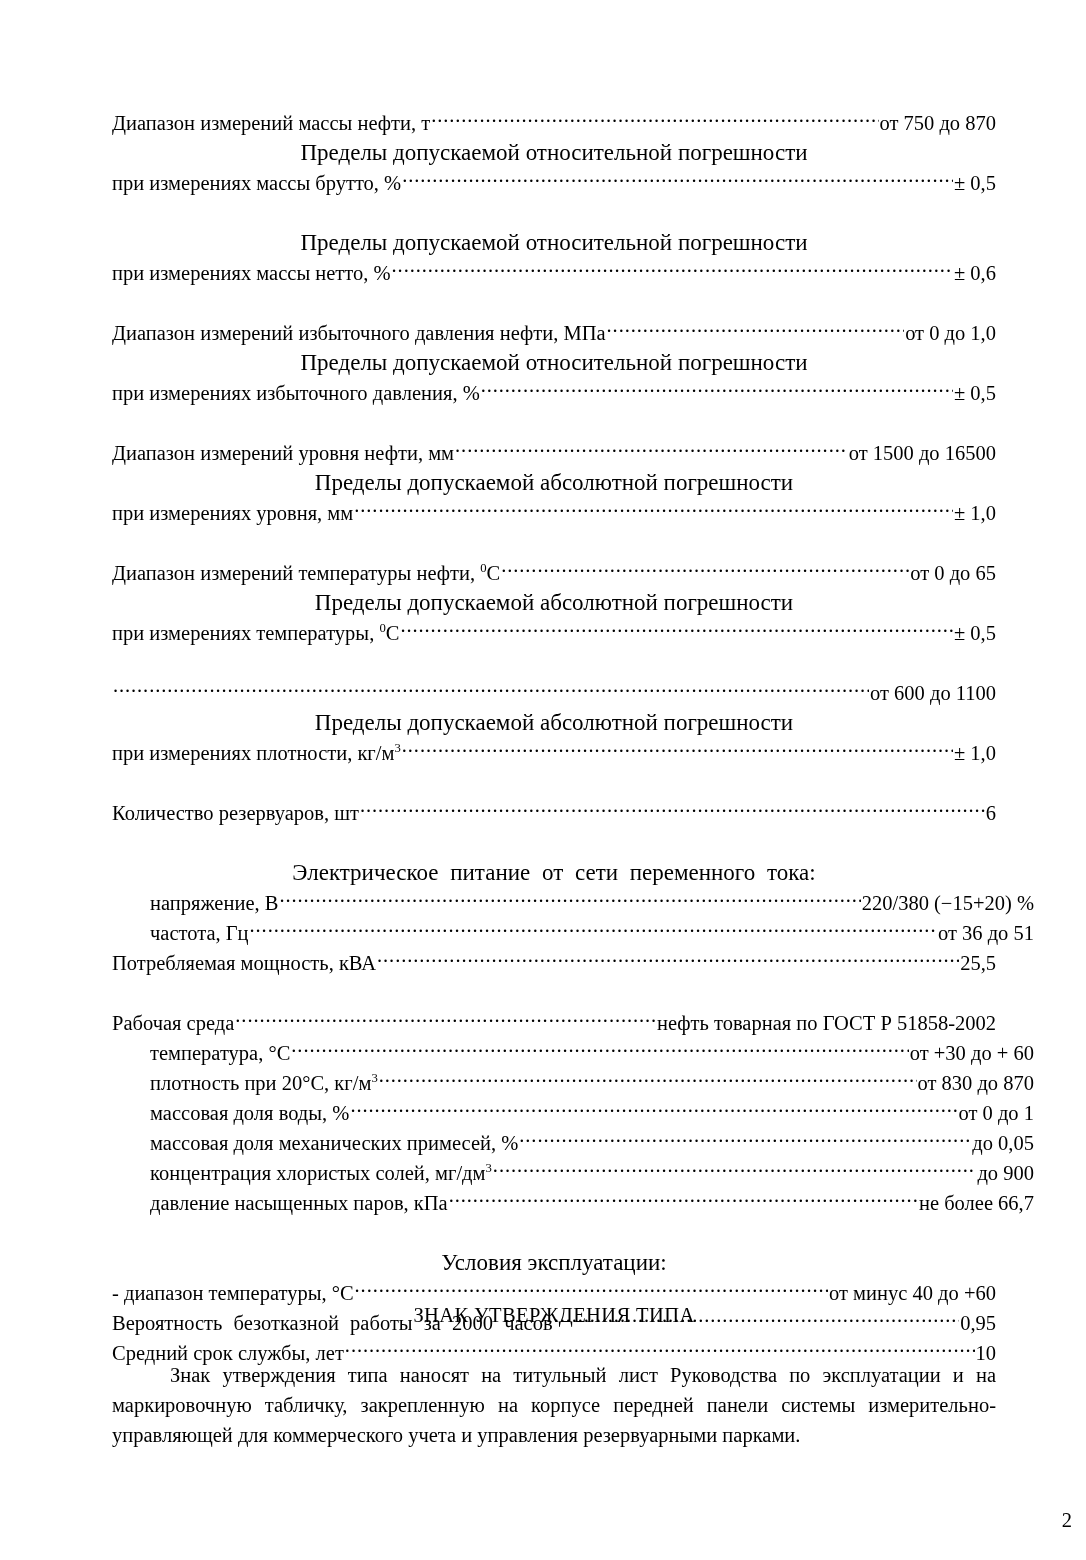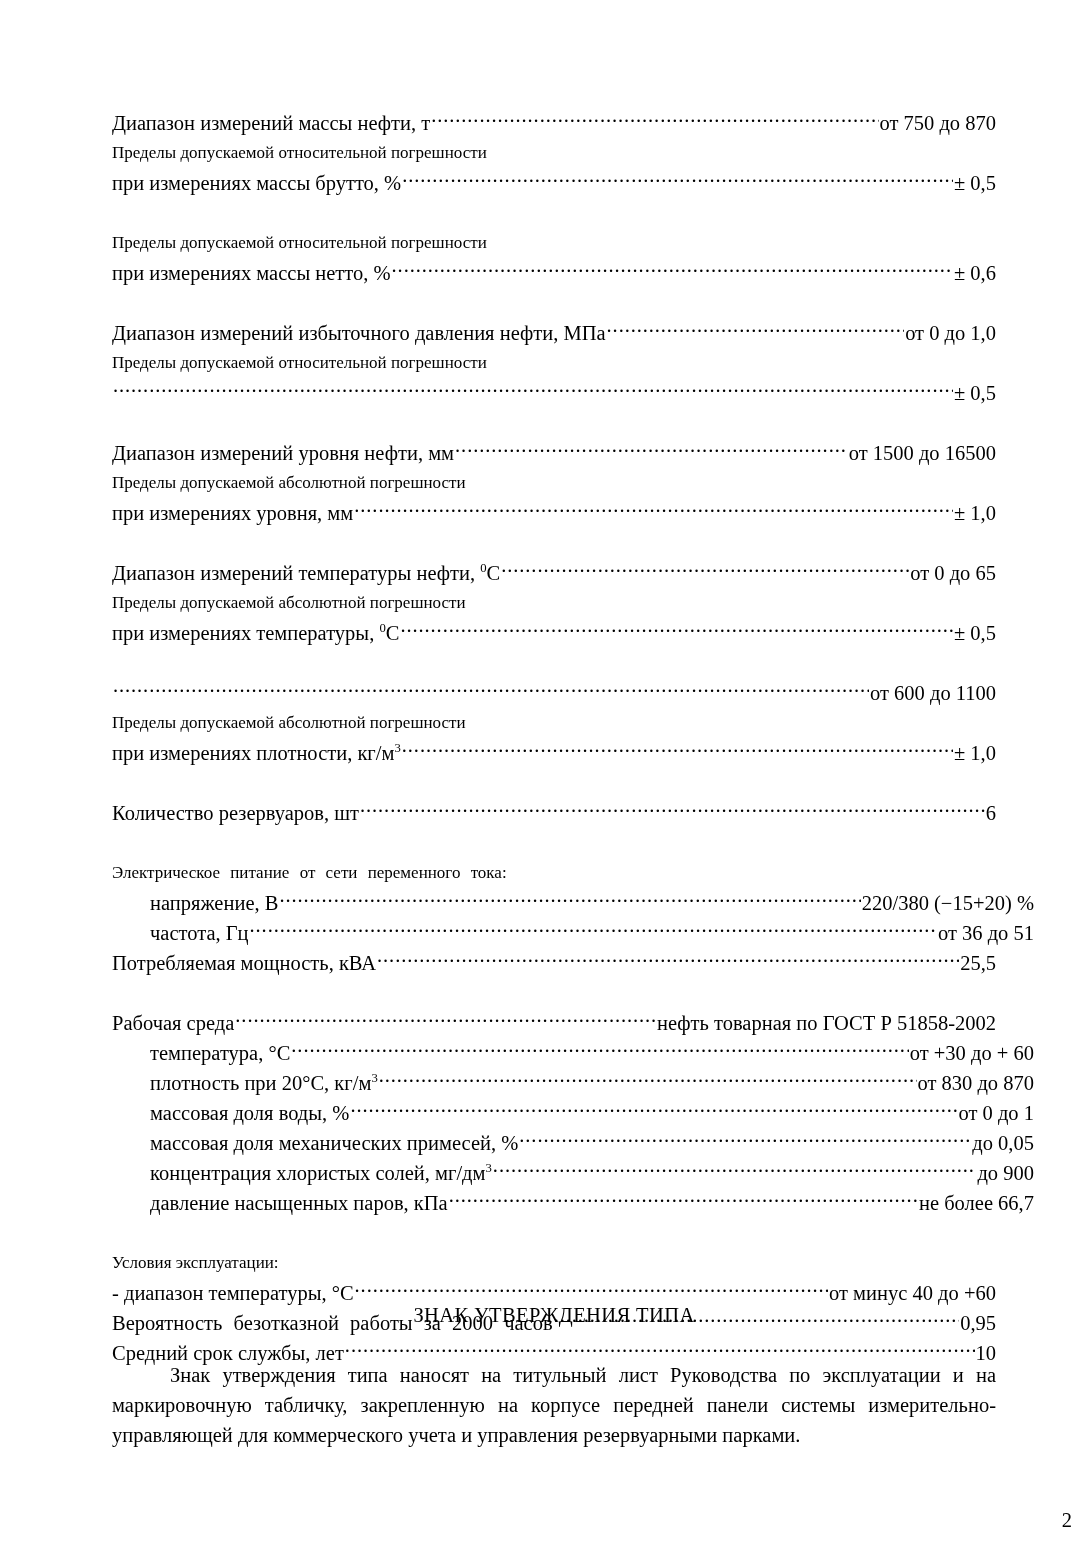--- a/index.html
+++ b/index.html
@@ -54,23 +54,24 @@
     letter-spacing: 0.9px;
     font-size: 20.5px;
   }
   .row .val {
     flex: 0 0 auto;
     text-align: right;
   }
 
   
   .line {
-    font-size: 17px;
+    font-size: 23px;
     line-height: 30px;
     white-space: nowrap;
+    text-align: center;
   }
 
   .indent1 { padding-left: 38px; }
 
   .gap { height: 30px; }
 
   sup.sup {
     font-size: 0.62em;
     vertical-align: super;
     line-height: 0;
@@ -130,20 +131,21 @@
         <span class="val">± 0,6</span>
       </div>
       <div class="gap"></div>
       <div class="row">
         <span class="lbl">Диапазон измерений избыточного давления нефти, МПа</span>
         <span class="leader"></span>
         <span class="val">от 0 до 1,0</span>
       </div>
       <div class="line"><span>Пределы допускаемой относительной погрешности</span></div>
       <div class="row">
+        <span class="lbl">при измерениях избыточного давления, %</span>
         <span class="leader"></span>
         <span class="val">± 0,5</span>
       </div>
       <div class="gap"></div>
       <div class="row">
         <span class="lbl">Диапазон измерений уровня нефти, мм</span>
         <span class="leader"></span>
         <span class="val">от 1500 до 16500</span>
       </div>
       <div class="line"><span>Пределы допускаемой абсолютной погрешности</span></div>

